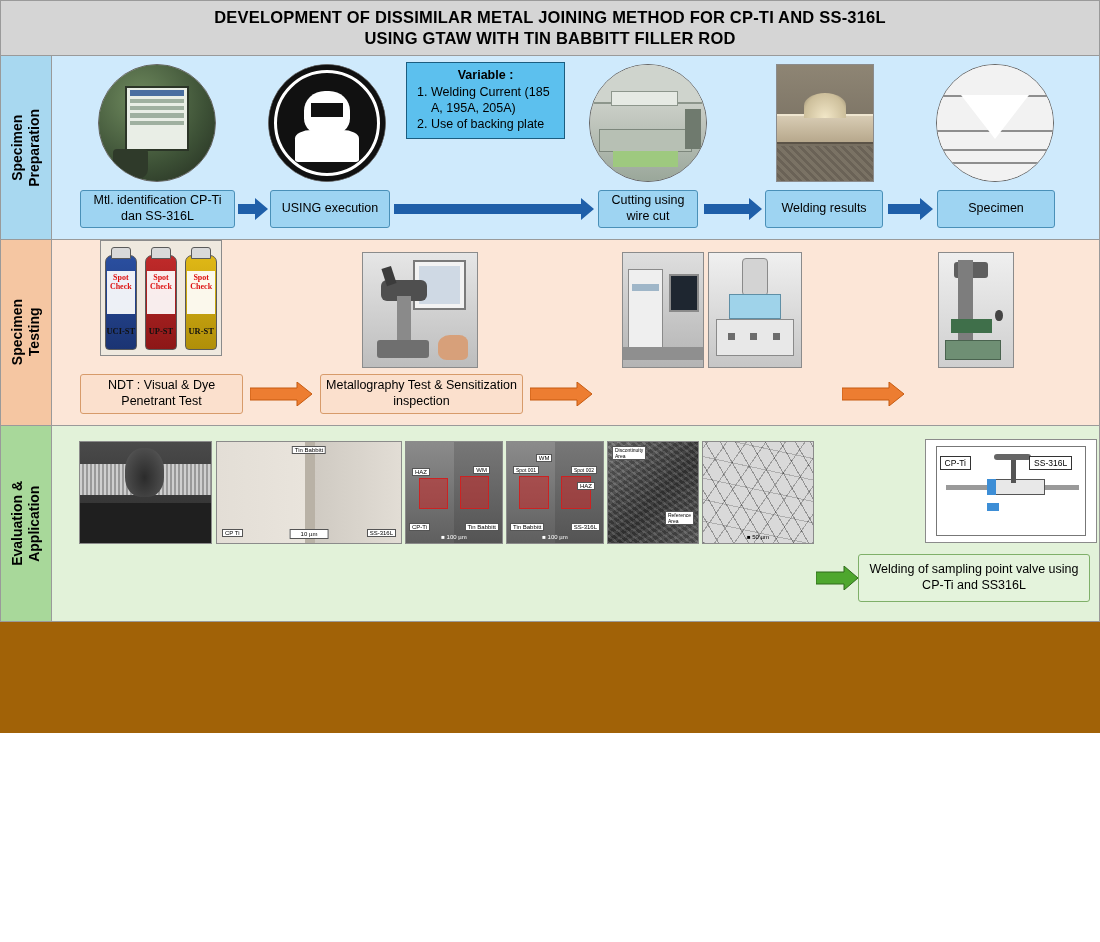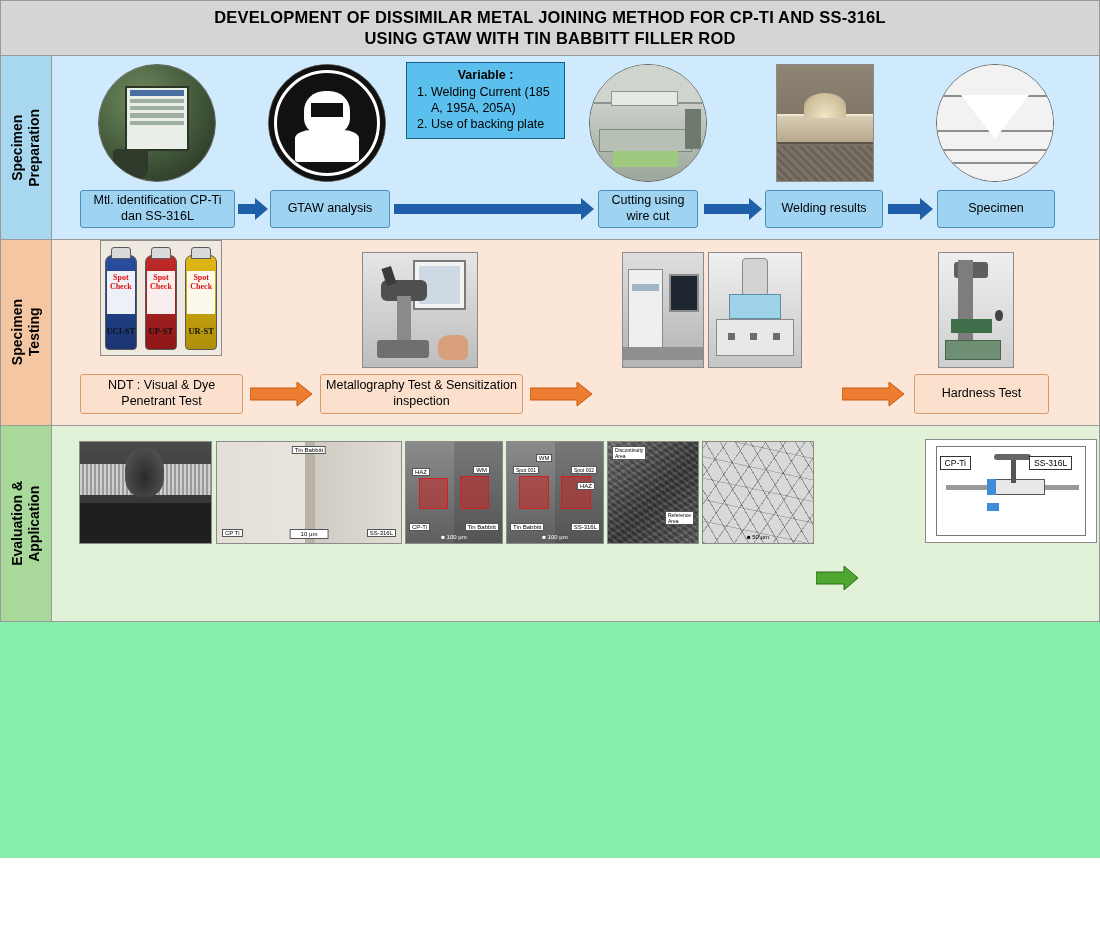--- a/index.html
+++ b/index.html
@@ -5,22 +5,22 @@
   * { box-sizing: border-box; }
   html, body {
     margin: 0; padding: 0;
     width: 1100px; height: 942px;
     background: #ffffff;
     font-family: "Liberation Sans", sans-serif;
   }
   #page {
     position: relative;
     width: 1100px;
-    height: 858px;
-    background: #86efac;
+    height: 733px;
+    background: #a16207;
     overflow: hidden;
   }
 
   
   .title-bar {
     position: absolute;
     left: 0; top: 0;
     width: 1100px; height: 56px;
     background: #d5d5d5;
     border: 1px solid #9a9a9a;
@@ -383,21 +383,21 @@
           <div class="band" style="top:72%; height:2px; background:#6f6f6f;"></div>
           <div class="vee"></div>
           <div class="band" style="top:84%; height:2px; background:#9a9a9a;"></div>
         </div>
       </div>
 
       <div class="caption cap-blue" style="left:28px; top:134px; width:155px; height:38px;">
         <span>Mtl. identification CP-Ti dan SS-316L</span>
       </div>
       <div class="caption cap-blue" style="left:218px; top:134px; width:120px; height:38px;">
-        <span>GTAW analysis</span>
+        <span>USING execution</span>
       </div>
       <div class="caption cap-blue" style="left:546px; top:134px; width:100px; height:38px;">
         <span>Cutting using wire cut</span>
       </div>
       <div class="caption cap-blue" style="left:713px; top:134px; width:118px; height:38px;">
         <span>Welding results</span>
       </div>
       <div class="caption cap-blue" style="left:885px; top:134px; width:118px; height:38px;">
         <span>Specimen</span>
       </div>
@@ -502,23 +502,20 @@
           <div class="knob"></div>
         </div>
       </div>
 
       <div class="caption cap-orange" style="left:268px; top:134px; width:203px; height:40px;">
         <span>Metallography Test &amp; Sensitization inspection</span>
       </div>
       <div class="caption cap-orange" style="left:28px; top:134px; width:163px; height:40px;">
         <span>NDT : Visual &amp; Dye Penetrant Test</span>
       </div>
-      <div class="caption cap-orange" style="left:862px; top:134px; width:135px; height:40px;">
-        <span>Hardness Test</span>
-      </div>
 
       <div class="arrow" style="left:198px; top:142px;">
         <svg width="62" height="24" viewBox="0 0 62 24">
           <polygon points="0,6 47,6 47,0 62,12 47,24 47,18 0,18" fill="#ed7d31" stroke="#c55a11" stroke-width="1"></polygon>
         </svg>
       </div>
       <div class="arrow" style="left:478px; top:142px;">
         <svg width="62" height="24" viewBox="0 0 62 24">
           <polygon points="0,6 47,6 47,0 62,12 47,24 47,18 0,18" fill="#ed7d31" stroke="#c55a11" stroke-width="1"></polygon>
         </svg>
@@ -620,17 +617,20 @@
         </div>
       </div>
 
 
       <div class="arrow" style="left:764px; top:140px;">
         <svg width="42" height="24" viewBox="0 0 42 24">
           <polygon points="0,6 28,6 28,0 42,12 28,24 28,18 0,18" fill="#4ea72e" stroke="#2f6b1b" stroke-width="1"></polygon>
         </svg>
       </div>
 
+      <div class="caption cap-green" style="left:806px; top:128px; width:232px; height:48px;">
+        <span>Welding of sampling point valve using CP-Ti and SS316L</span>
+      </div>
 
     </div>
   </div>
 
 </div>
 
 </body></html>

